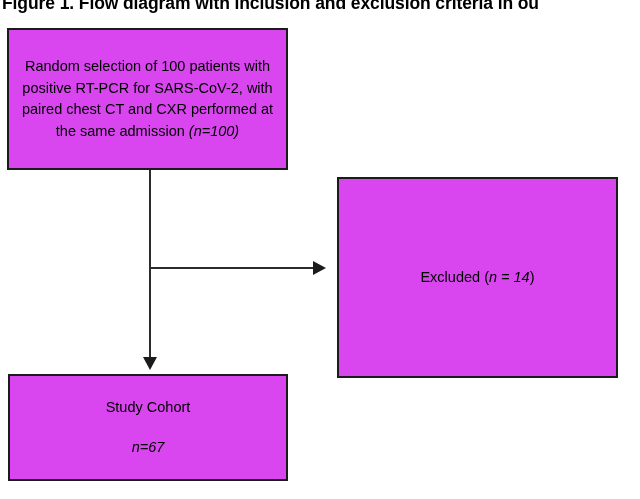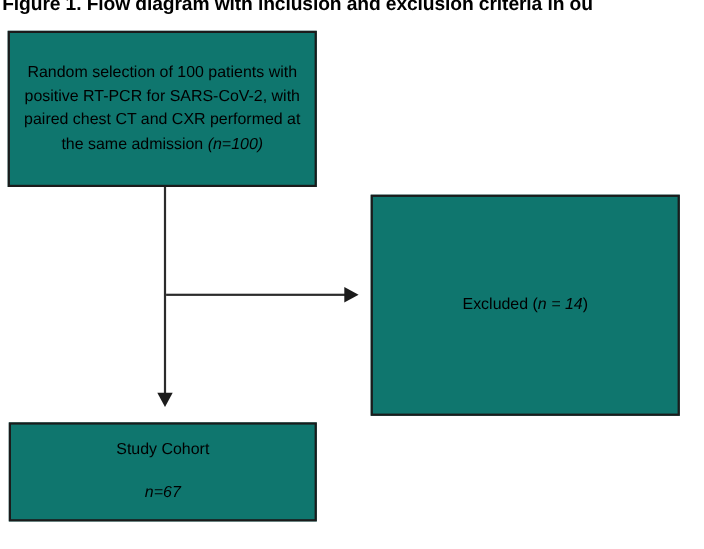--- a/index.html
+++ b/index.html
@@ -28,21 +28,21 @@
     white-space: nowrap;
     letter-spacing: -0.1px;
     color: #000000;
   }
 
   
   .node {
     position: absolute;
     box-sizing: border-box;
     border: 2px solid #1b1b1b;
-    background: #0f766e;
+    background: #d946ef;
     display: flex;
     flex-direction: column;
     align-items: flex-start;
     justify-content: center;
     text-align: center;
     font-size: 14.5px;
     line-height: 21.5px;
     padding: 3px 8px;
   }
   .node p {
@@ -61,23 +61,23 @@
     height: 142px;
   }
   #node-excluded {
     left: 337px;
     top: 177px;
     width: 281px;
     height: 201px;
   }
   #node-cohort {
     left: 8px;
-    top: 384px;
+    top: 374px;
     width: 280px;
-    height: 90px;
+    height: 107px;
   }
   #node-cohort .cohort-title {
     margin-bottom: 18px;
   }
 
   
   .edge-line {
     position: absolute;
     background: #2b2b2b;
   }

